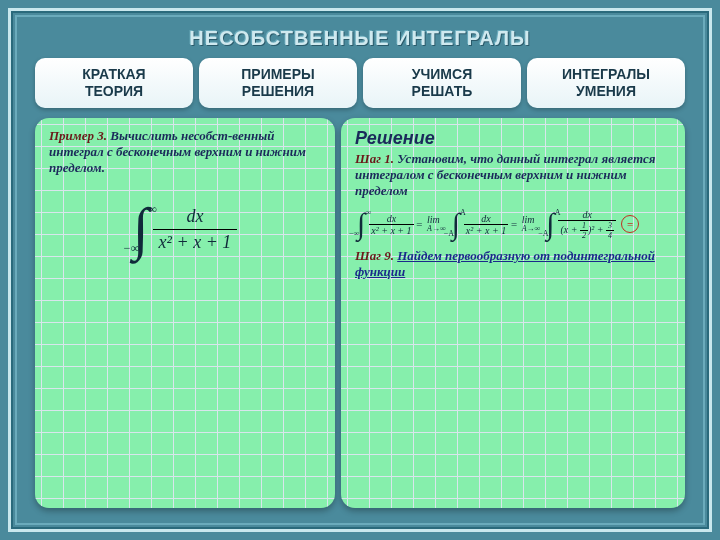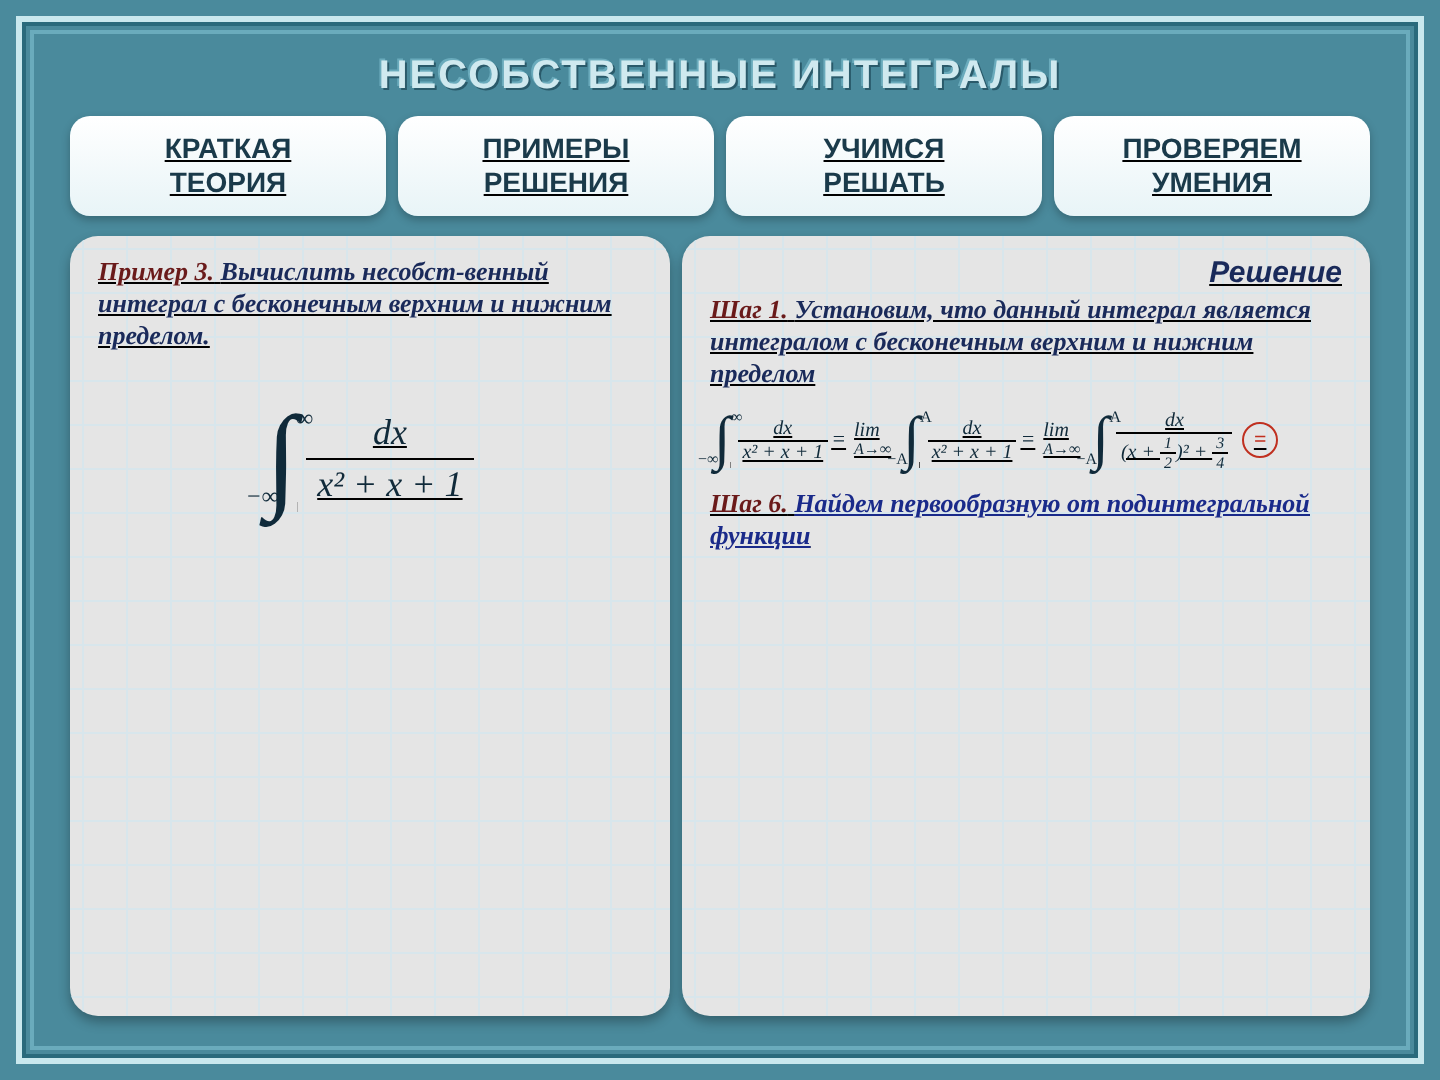--- a/index.html
+++ b/index.html
@@ -32,21 +32,20 @@
     letter-spacing: 1px;
     margin-top: 10px;
     text-shadow: 1px 1px 0 #2a5a6a, -1px -1px 0 #6aabbc;
     font-family: Arial, sans-serif;
   }
   .tabs {
     display: flex;
     justify-content: center;
     margin: 8px 18px 0 18px;
     gap: 6px;
-    text-decoration: underline;
   }
   .tab {
     flex: 1;
     background: linear-gradient(#ffffff, #e8f4f7);
     border-radius: 10px;
     padding: 8px 4px;
     text-align: center;
     font-weight: bold;
     font-size: 14px;
     color: #1a3a4a;
@@ -54,26 +53,25 @@
     box-shadow: 0 2px 4px rgba(0,0,0,0.25);
     line-height: 1.2;
   }
   .content-row {
     display: flex;
     margin: 10px 18px 18px 18px;
     gap: 6px;
     height: 390px;
   }
   .panel {
-    background: #e5e5e5;
+    background: #86efac;
     border-radius: 14px;
     box-shadow: 0 3px 6px rgba(0,0,0,0.3);
     position: relative;
     overflow: hidden;
-    text-decoration: underline;
   }
   .panel-left { flex: 0 0 300px; }
   .panel-right { flex: 1; }
   .grid-bg {
     position: absolute;
     top: 0; left: 0; right: 0; bottom: 0;
     background-image:
       linear-gradient(#d8e6ec 1px, transparent 1px),
       linear-gradient(90deg, #d8e6ec 1px, transparent 1px);
     background-size: 22px 22px;
@@ -105,25 +103,25 @@
   .int-sup { position: absolute; top: -6px; right: -8px; font-size: 12px; }
   .int-sub { position: absolute; bottom: -6px; left: -10px; font-size: 12px; }
   .frac {
     display: inline-block;
     text-align: center;
     vertical-align: middle;
   }
   .frac .num { display: block; border-bottom: 1.5px solid #000; padding: 0 6px 2px; }
   .frac .den { display: block; padding: 2px 6px 0; }
   .solution-title {
-    text-align: right;
+    text-align: left;
     color: #1a2a5a;
     font-weight: bold;
     font-style: italic;
-    font-size: 15px;
+    font-size: 18px;
     font-family: Arial, sans-serif;
   }
   .step-label { color: #6a1a1a; font-weight: bold; font-style: italic; }
   .step-text { color: #1a2a5a; font-style: italic; font-weight: bold; margin-top: 16px; }
   .step-link {
     color: #1a2a8a;
     font-style: italic;
     font-weight: bold;
     text-decoration: underline;
     cursor: pointer;
@@ -181,21 +179,21 @@
       </div>
       <div class="tab">
         <span>ПРИМЕРЫ</span><br>
         <span>РЕШЕНИЯ</span>
       </div>
       <div class="tab">
         <span>УЧИМСЯ</span><br>
         <span>РЕШАТЬ</span>
       </div>
       <div class="tab">
-        <span>ПРОВЕРЯЕМ</span><br>
+        <span>ИНТЕГРАЛЫ</span><br>
         <span>УМЕНИЯ</span>
       </div>
     </div>
 
     <div class="content-row">
 
       <div class="panel panel-left">
         <div class="grid-bg"></div>
         <div class="panel-content">
           <div>
@@ -259,20 +257,20 @@
             <span class="mini-frac">
               <span class="n">dx</span>
               <span class="d">
                 <span>(x + </span><span class="mini-frac" style="font-size:8px;"><span class="n">1</span><span class="d">2</span></span><span>)² + </span><span class="mini-frac" style="font-size:8px;"><span class="n">3</span><span class="d">4</span></span>
               </span>
             </span>
             <span class="circled-eq">=</span>
           </div>
 
           <div style="margin-top:4px;">
-            <span class="step-label">Шаг 6.</span>
+            <span class="step-label">Шаг 9.</span>
             <span class="step-link">Найдем первообразную от подинтегральной функции</span>
           </div>
         </div>
       </div>
     </div>
   </div>
 </div>
 
 </body></html>

